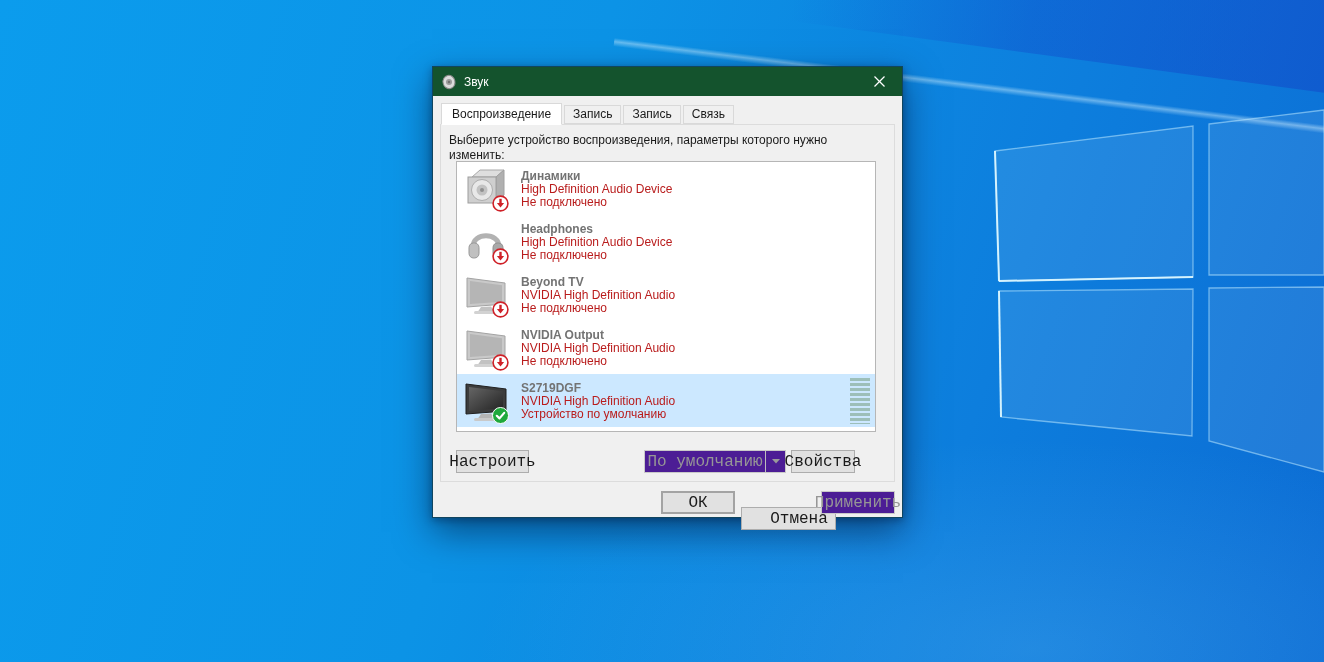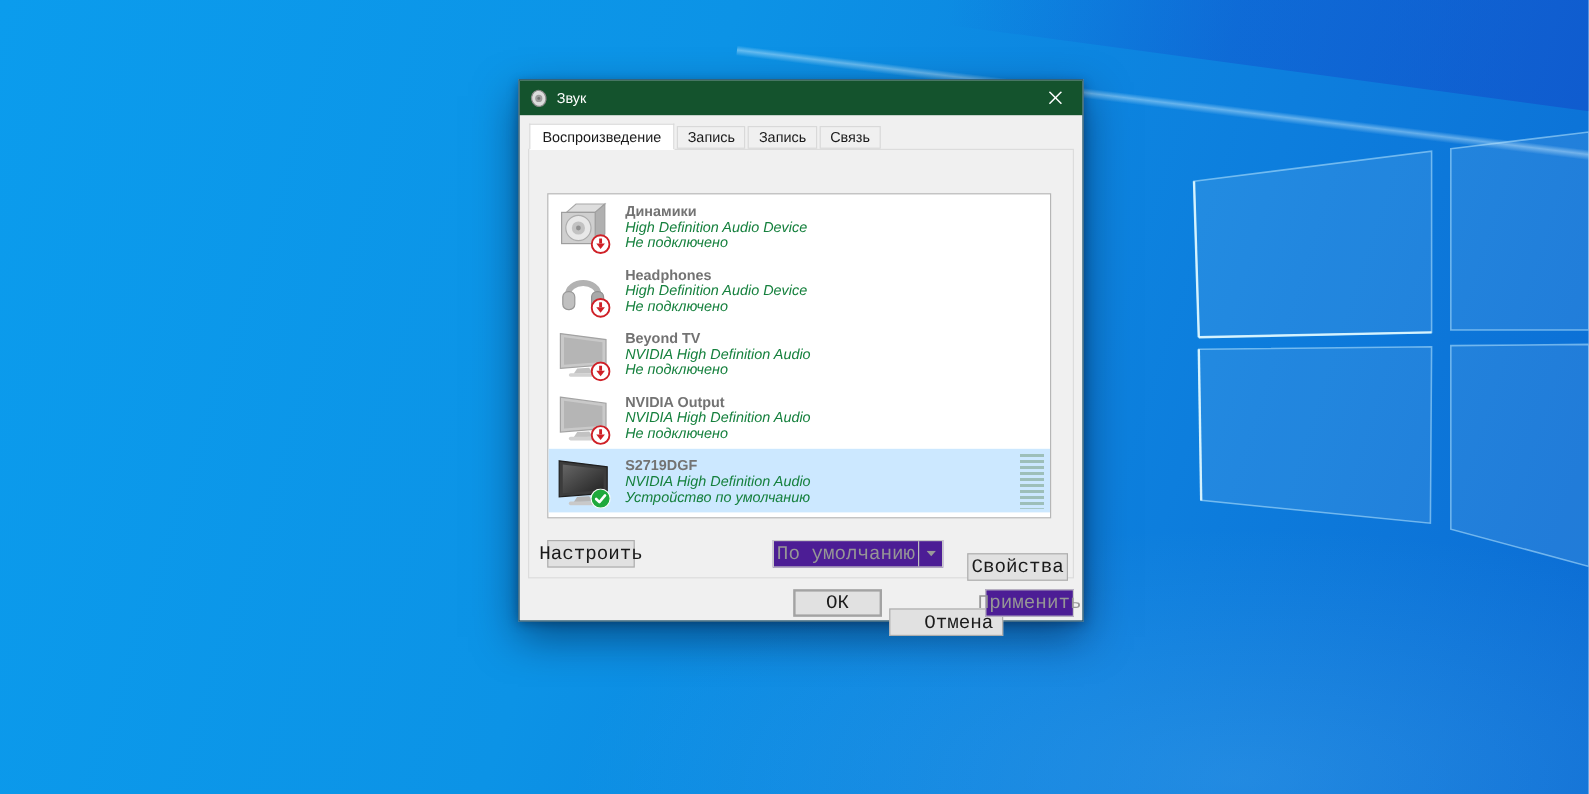--- a/index.html
+++ b/index.html
@@ -65,41 +65,41 @@
   .device-list {
     position:absolute; left:15px; top:36px; width:420px; height:271px;
     background:#fff; border:1px solid #b6b6b6; overflow:hidden;
   }
   .device-row { height:53px; display:flex; align-items:center; padding-left:7px; position:relative; }
   .device-row.selected { background:#cce8ff; }
   .dev-ic { width:44px; height:44px; position:relative; flex:none; }
   .badge { position:absolute; right:-1px; bottom:-1px; width:17px; height:17px; }
   .dev-text { margin-left:13px; }
   .dev-name { font-weight:600; line-height:14px; color:#737373; }
-  .dev-desc, .dev-status { color:#15803d; line-height:13px;font-style:italic; }
+  .dev-desc, .dev-status { color:#b91c1c; line-height:13px; }
   .meter {
     position:absolute; right:5px; top:4px; width:20px; height:46px;
     background:repeating-linear-gradient(to bottom, #9dbfb9 0 3px, rgba(0,0,0,0) 3px 5px);
   }
 
   
   .btn {
     position:absolute; height:23px; border:1px solid #adadad; background:#e1e1e1;
     font-family:Liberation Mono, monospace; font-size:16px; color:#1a1a1a;
     display:flex; align-items:center; justify-content:center; cursor:default;
   }
   .btn.disabled { background:#4c1d95; border-color:#c9c9c9; color:#969696; }
   .btn-row-configure { left:15px; top:325px; width:73px; }
   .split-btn { left:203px; top:325px; width:142px; padding:0; }
   .split-main { flex:1; text-align:center; }
   .split-arrow {
     width:20px; height:100%; border-left:1px solid #bdbdbd;
     display:flex; align-items:center; justify-content:center;
   }
-  .btn-row-properties { left:365px; top:325px; width:84px;margin-top:11px; }
+  .btn-row-properties { left:350px; top:325px; width:64px; }
 
   .footer-ok { left:228px; top:424px; width:74px; border:2px solid #a3a3a3; }
   .footer-cancel { left:308px; top:440px; width:95px;padding-left:21px; }
   .footer-apply { left:388px; top:424px; width:74px; }
 </style>
 </head>
 <body>
 
 <div class="desktop">
   <div class="beam-dark"></div>
@@ -139,20 +139,21 @@
     </div>
 
     <div class="tabs">
       <div class="tab active">Воспроизведение</div>
       <div class="tab">Запись</div>
       <div class="tab">Запись</div>
       <div class="tab">Связь</div>
     </div>
 
     <div class="tab-page">
+      <div class="instruction">Выберите устройство воспроизведения, параметры которого нужно изменить:</div>
 
       <div class="device-list">
 
         <div class="device-row">
           <span class="dev-ic">
             <svg width="44" height="44" viewBox="0 0 44 44">
               <polygon points="8,10 16,3 40,3 32,10" fill="#dedede" stroke="#a8a8a8"></polygon>
               <polygon points="32,10 40,3 40,28 32,35" fill="#b0b0b0" stroke="#a0a0a0"></polygon>
               <rect x="4" y="10" width="28" height="26" fill="#cfcfcf" stroke="#9e9e9e"></rect>
               <circle cx="18" cy="23" r="10.5" fill="#e8e8e8" stroke="#adadad"></circle>

